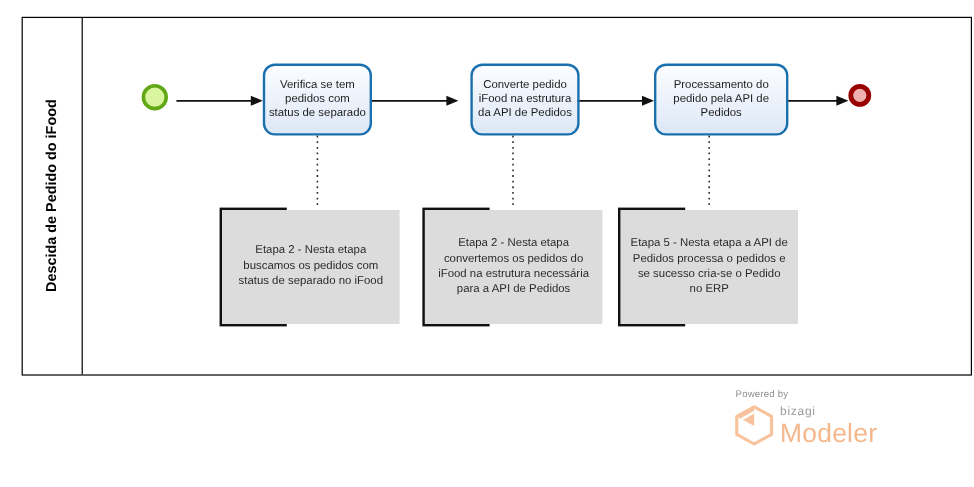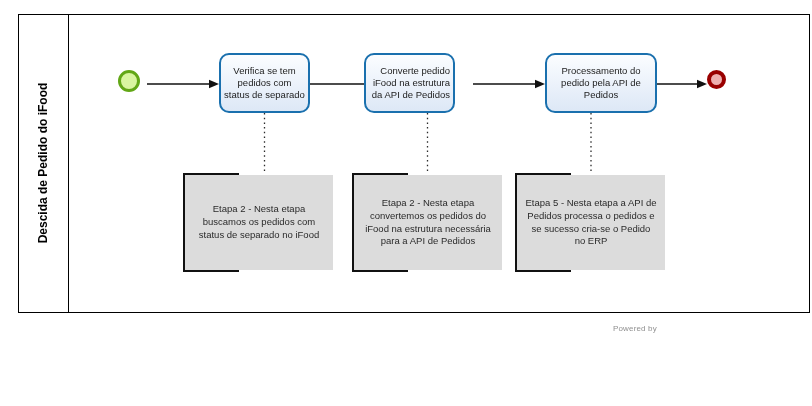--- a/index.html
+++ b/index.html
@@ -55,21 +55,21 @@
     top: 53px; height: 60px; width: 91px;
     border: 2px solid #1a70ae;
     border-radius: 10px;
     background: linear-gradient(180deg, #fbfdff 0%, #e6eef9 70%, #dde8f6 100%);
     display: flex; align-items: center; justify-content: center;
     text-align: center;
     font-size: 9.5px; line-height: 1.28; color: #1c1c1c;
     padding: 6px 3px;
   }
   .task-1 { left: 219px; }
-  .task-2 { left: 364px; text-align: right; }
+  .task-2 { left: 392px; }
   .task-3 { left: 545px; width: 112px; }
   
   .annotation {
     position: absolute;
     top: 175px; height: 95px; width: 150px;
     background: #dcdcdc;
     border-left: 2px solid #111111;
     display: flex; align-items: center; justify-content: center;
     text-align: center;
     font-size: 9.5px; line-height: 1.35; color: #2a2a2a;
@@ -173,15 +173,26 @@
     <span>Etapa 2 - Nesta etapa convertemos os pedidos do iFood na estrutura necessária para a API de Pedidos</span>
   </div>
   <div class="annotation annotation-3">
     <span class="bracket-top"></span>
     <span class="bracket-bottom"></span>
     <span>Etapa 5 - Nesta etapa a API de Pedidos processa o pedidos e se sucesso cria-se o Pedido no ERP</span>
   </div>
 
   <div class="branding">
     <div class="powered-by">Powered by</div>
+    <div class="brand-row">
+      <svg width="33" height="35" viewBox="0 0 33 35">
+        <path d="M16.5,2 L31,10 L31,25 L16.5,33 L2,25 L2,10 Z" fill="none" stroke="#f8c29c" stroke-width="2.6" stroke-linejoin="round"></path>
+        <path d="M16.5,2 L2,10 L16.5,18 Z" fill="#f8c29c"></path>
+        <path d="M16.5,6.5 L6.5,12" stroke="#ffffff" stroke-width="2.2" stroke-linecap="round"></path>
+      </svg>
+      <div class="brand-col">
+        <div class="brand-name">bizagi</div>
+        <div class="product-name">Modeler</div>
+      </div>
+    </div>
   </div>
 
 </div>
 
 </body></html>

